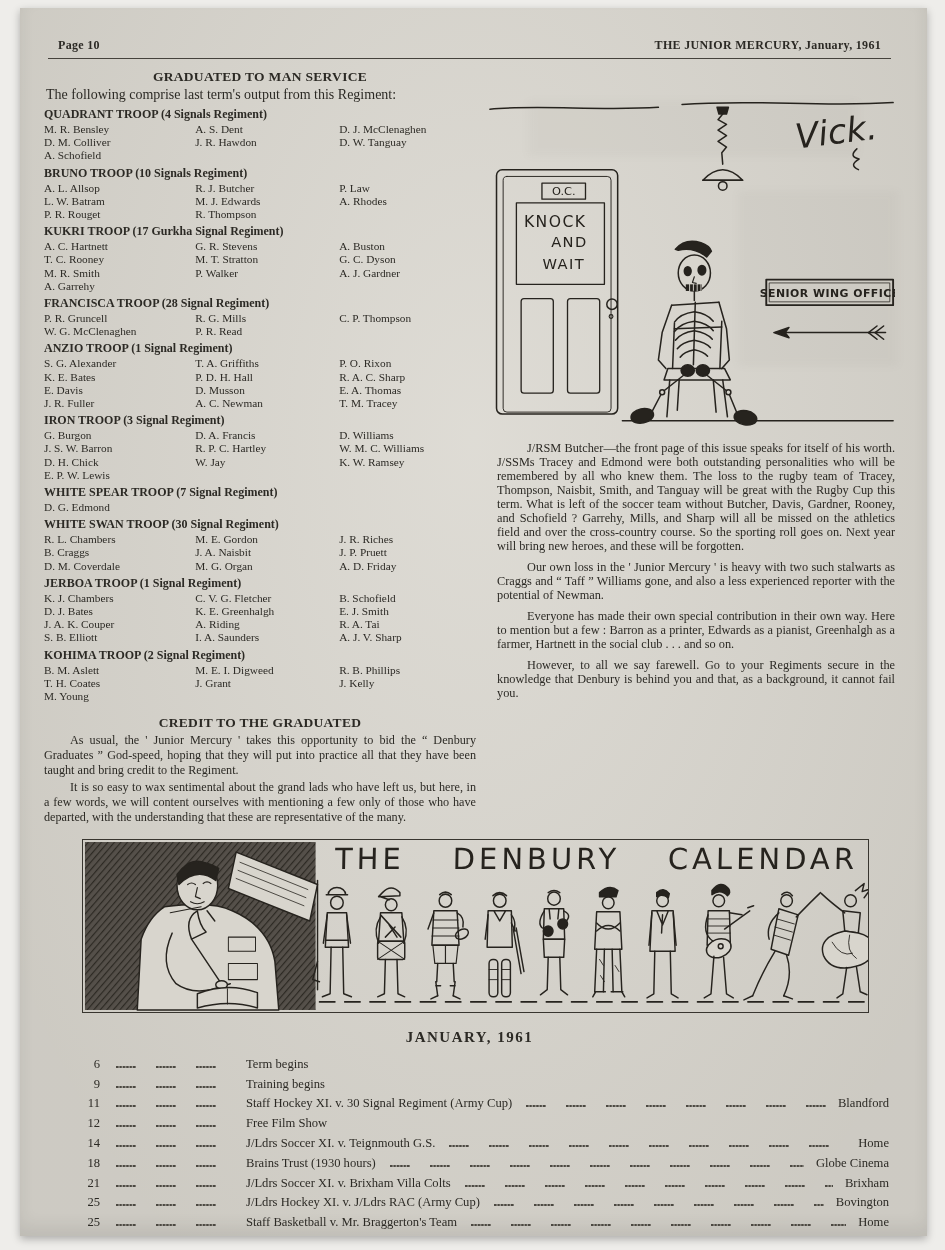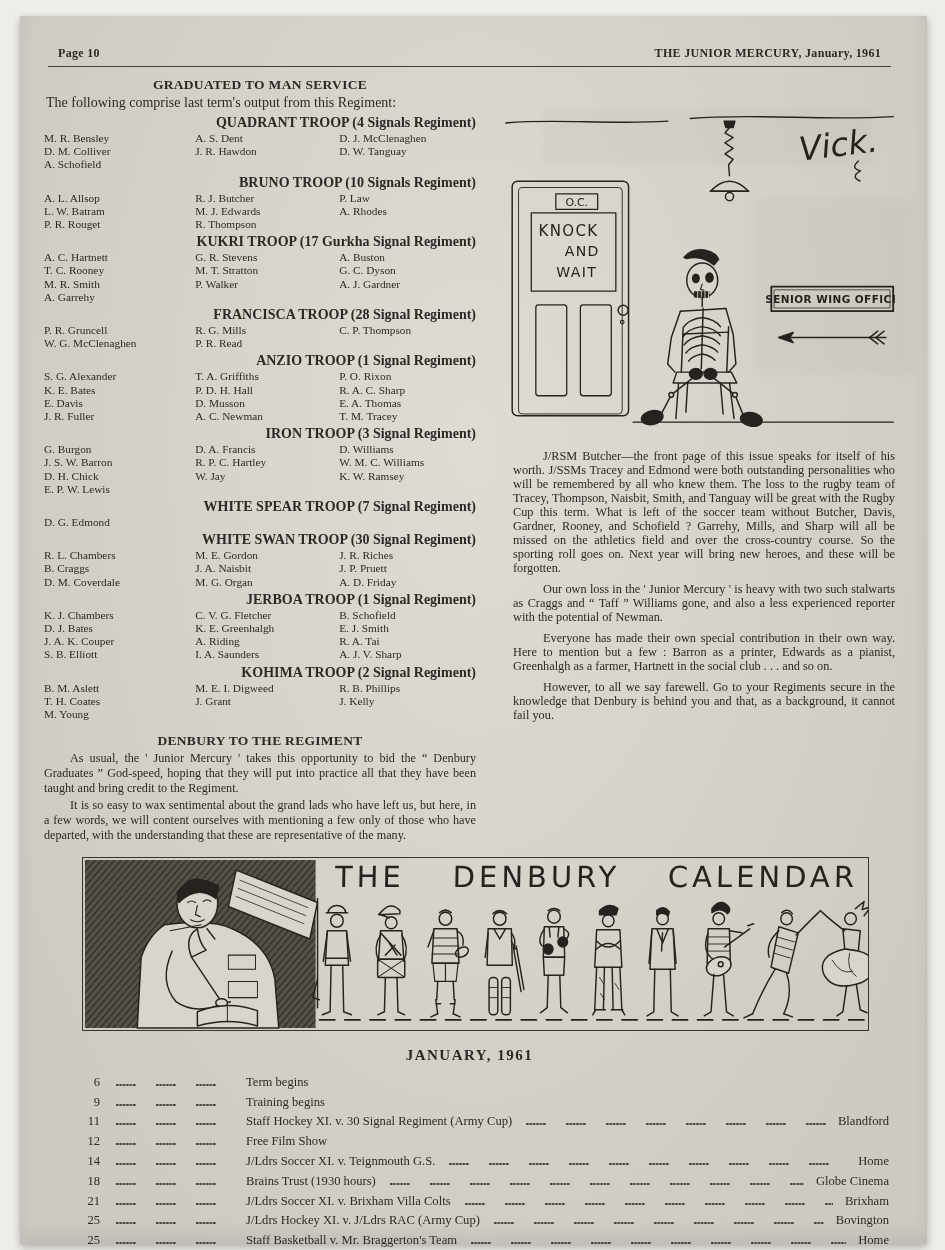--- a/index.html
+++ b/index.html
@@ -2,40 +2,40 @@
 <html><head>
 <meta charset="utf-8">
 <style>
   html,body{margin:0;padding:0;}
   body{
     width:945px;height:1250px;position:relative;overflow:hidden;
     background:#eeedea;
     font-family:"Liberation Serif", serif;
   }
   .paper{
-    position:absolute;left:20px;top:16px;width:907px;height:1228px;
+    position:absolute;left:20px;top:8px;width:907px;height:1228px;
     background:#d8d5cd;
     background-image:radial-gradient(ellipse at 50% 35%, rgba(255,255,255,.16), rgba(0,0,0,.05) 85%);
     box-shadow:0 3px 8px rgba(0,0,0,.28), inset 0 -10px 16px rgba(0,0,0,.07);
     color:#2c2a25;
     padding:30px 32px 0 24px;box-sizing:border-box;
   }
   
   .hdr{display:flex;justify-content:space-between;align-items:baseline;padding:0 14px 0 14px;}
   .hdr span{font-weight:bold;font-size:12px;letter-spacing:.3px;}
   .hdr-rule{border-top:1.3px solid #45423c;margin:5px 4px 10px 4px;}
   
-  .cols{display:flex;gap:28px;}
+  .cols{display:flex;gap:12px;}
   .col-l{width:432px;flex:0 0 432px;}
   .col-r{flex:1;position:relative;}
   
   .sec-title{font-weight:bold;font-size:13.5px;text-align:center;margin:0 0 2px 0;letter-spacing:.3px;}
   .intro{font-size:14px;margin:0 0 4px 2px;}
   .troop{margin-bottom:1px;}
-  .troop-title{font-weight:bold;font-size:14px;text-align:right;margin:3px 0 1px 0;}
+  .troop-title{font-weight:bold;font-size:12px;text-align:left;margin:3px 0 1px 0;}
   .names{display:grid;grid-template-columns:1.05fr 1fr .95fr;font-size:11.3px;line-height:13.2px;}
   .names.single{display:block;text-align:left;}
   
   .credit-title{margin-top:12px;}
   .body-p{font-size:12.2px;line-height:14.9px;text-align:justify;text-indent:26px;margin:0 0 2px 0;}
   
   .cartoon-wrap{height:372px;position:relative;}
   .ghost{position:absolute;filter:blur(4px);opacity:.12;background:
      repeating-linear-gradient(0deg,transparent 0 5px, #6d6a62 5px 8px);}
   .farewell p{font-size:12.3px;line-height:14px;text-align:justify;text-indent:30px;margin:0 0 7px 9px;}
@@ -208,21 +208,21 @@
               <span>M. E. I. Digweed</span>
               <span>R. B. Phillips</span>
               <span>T. H. Coates</span>
               <span>J. Grant</span>
               <span>J. Kelly</span>
               <span>M. Young</span>
             </div>
           </div>
         </div>
 
-      <h2 class="sec-title credit-title">DENBURY TO THE REGIMENT</h2>
+      <h2 class="sec-title credit-title">CREDIT TO THE GRADUATED</h2>
       <p class="body-p">As usual, the ' Junior Mercury ' takes this opportunity to bid the “ Denbury Graduates ” God-speed, hoping that they will put into practice all that they have been taught and bring credit to the Regiment.</p>
       <p class="body-p">It is so easy to wax sentimental about the grand lads who have left us, but here, in a few words, we will content ourselves with mentioning a few only of those who have departed, with the understanding that these are representative of the many.</p>
     </div>
 
     <div class="col-r">
       <div class="ghost" style="left:40px;top:30px;width:330px;height:60px;"></div>
       <div class="ghost" style="left:250px;top:120px;width:160px;height:180px;"></div>
       <div class="cartoon-wrap">
         <svg width="100%" height="372" viewBox="0 0 430 372">
           <g stroke="#26231e" stroke-width="1.6" fill="none" stroke-linecap="round" stroke-linejoin="round">

